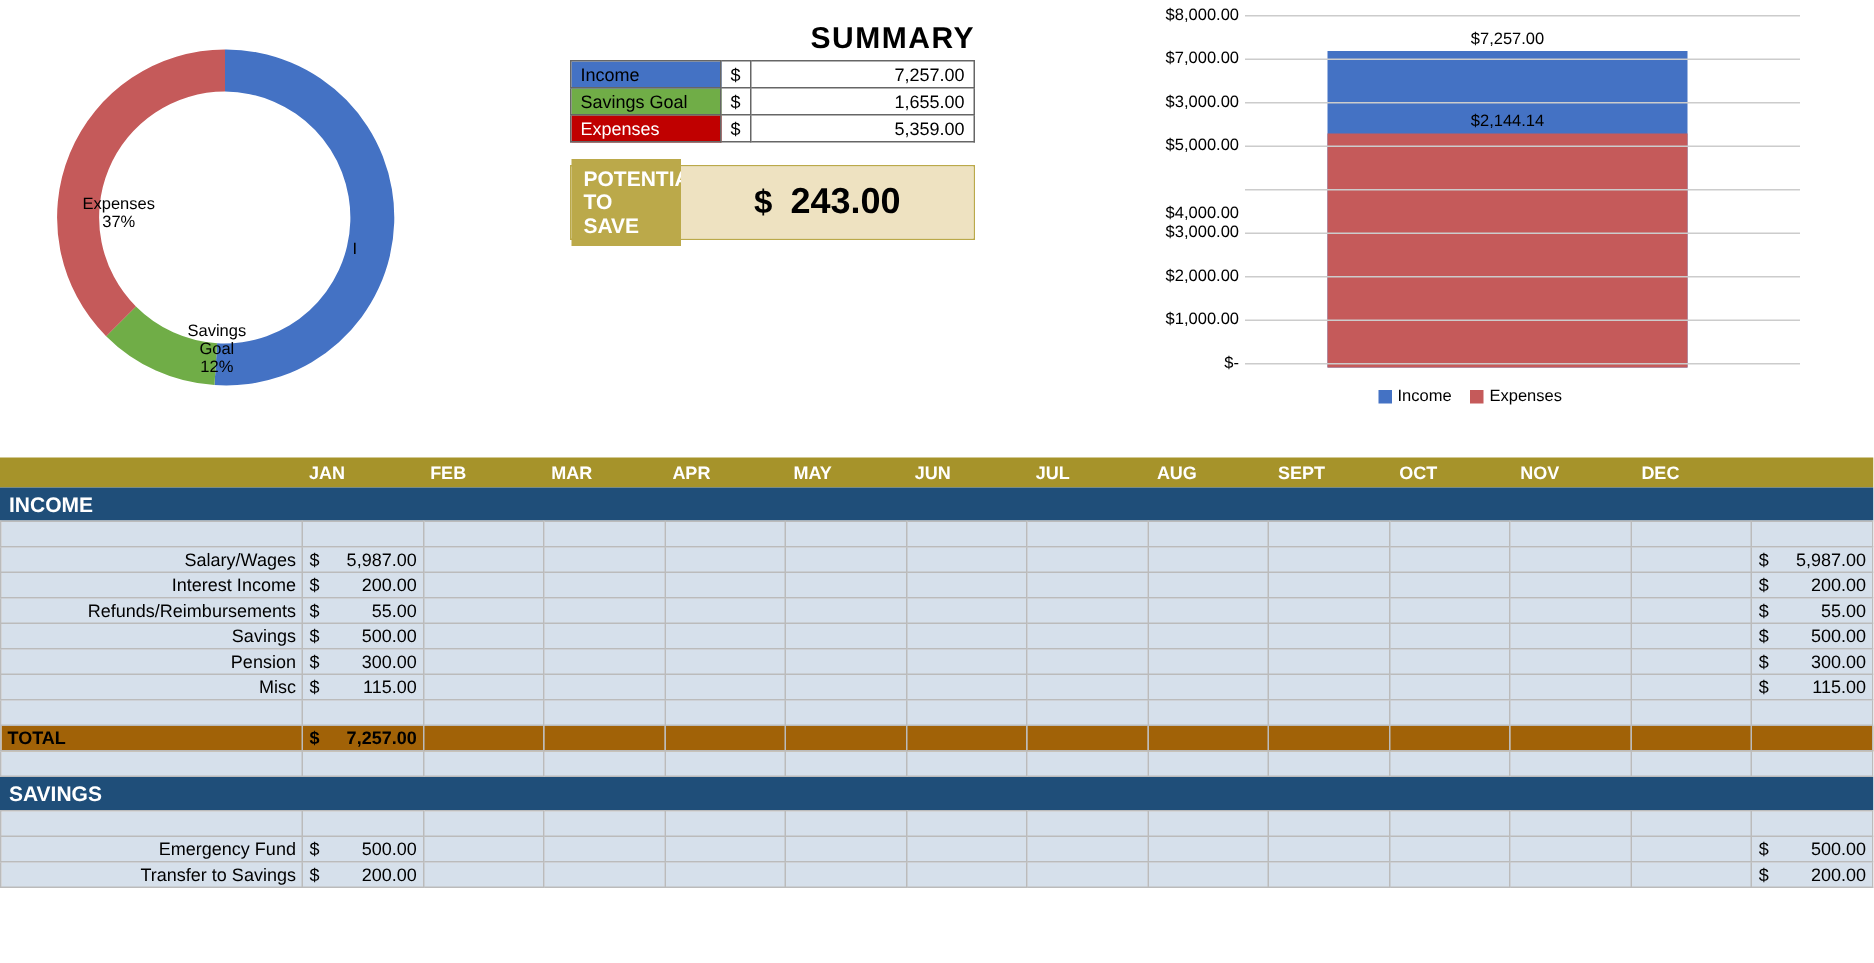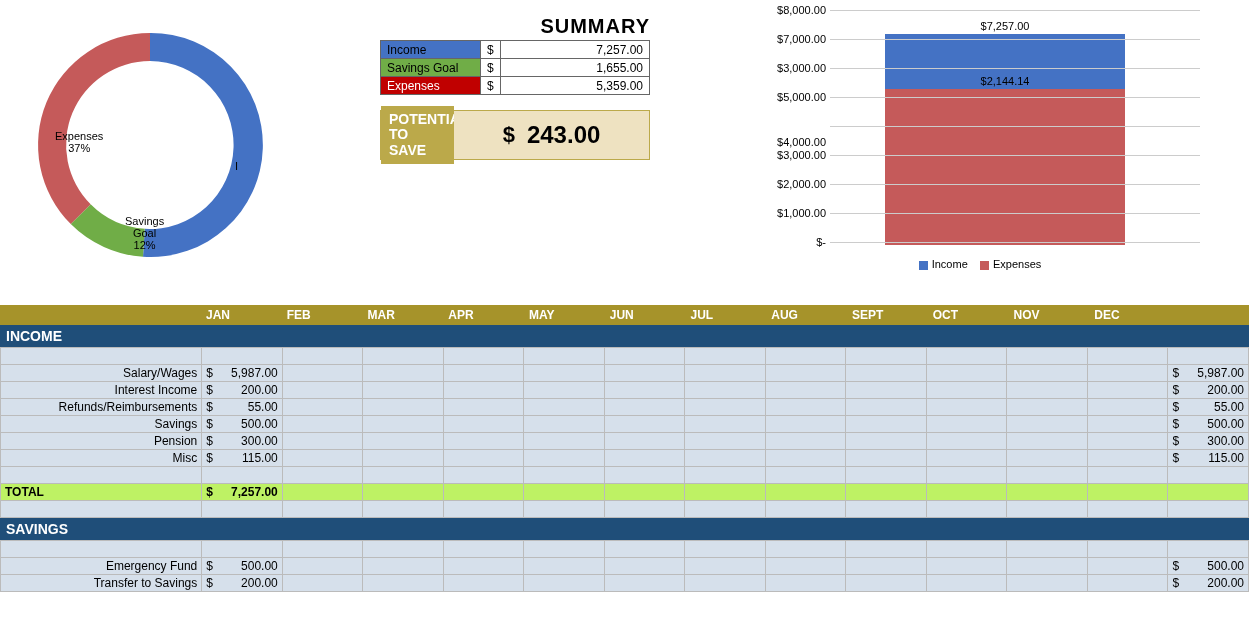--- a/index.html
+++ b/index.html
@@ -25,21 +25,21 @@
   .month-cell { flex:1; text-align:left; padding-left:6px; }
   .section-header { background:#1f4e79; color:#fff; font-weight:bold; font-size:14px; padding:2px 6px; height:22px; display:flex; align-items:center; }
   .row-band { background:#d6e0eb; }
   .data-table { width:100%; border-collapse:collapse; table-layout:fixed; }
   .data-table td { border:1px solid #bbb; font-size:12px; height:17px; padding:0 4px; white-space:nowrap; }
   .lbl-col { width:200px;text-align:right; }
   .month-col { width:80px; }
   .total-col { width:80px; }
   .right { text-align:right; }
   .dollar-cell { display:flex; justify-content:space-between; }
-  .total-row { background:#bef264; font-weight:bold; }
+  .total-row { background:#a16207; font-weight:bold; }
   .spacer-row td { border:1px solid #bbb; height:17px; }
   .donut-label { position:absolute; font-size:11px; text-align:center; line-height:1.1; }
   .bar-chart { position:relative; width:440px; height:265px; margin-left:110px; margin-top:5px; }
   .bar-axis { position:absolute; left:0; top:0; bottom:30px; width:70px; }
   .bar-plot { position:absolute; left:70px; right:0; top:0; bottom:30px; }
   .bar-grid { position:absolute; left:0; right:0; border-top:1px solid #ccc; }
   .bar-y-tick { position:absolute; right:4px; font-size:11px; transform:translateY(-50%); }
   .bar-pair { position:absolute; bottom:0; width:240px; left:55px; }
   .bar-income { position:absolute; bottom:0; left:0; width:100%; background:#4472c4; }
   .bar-expenses { position:absolute; bottom:0; left:0; width:100%; background:#c55a5a; }

